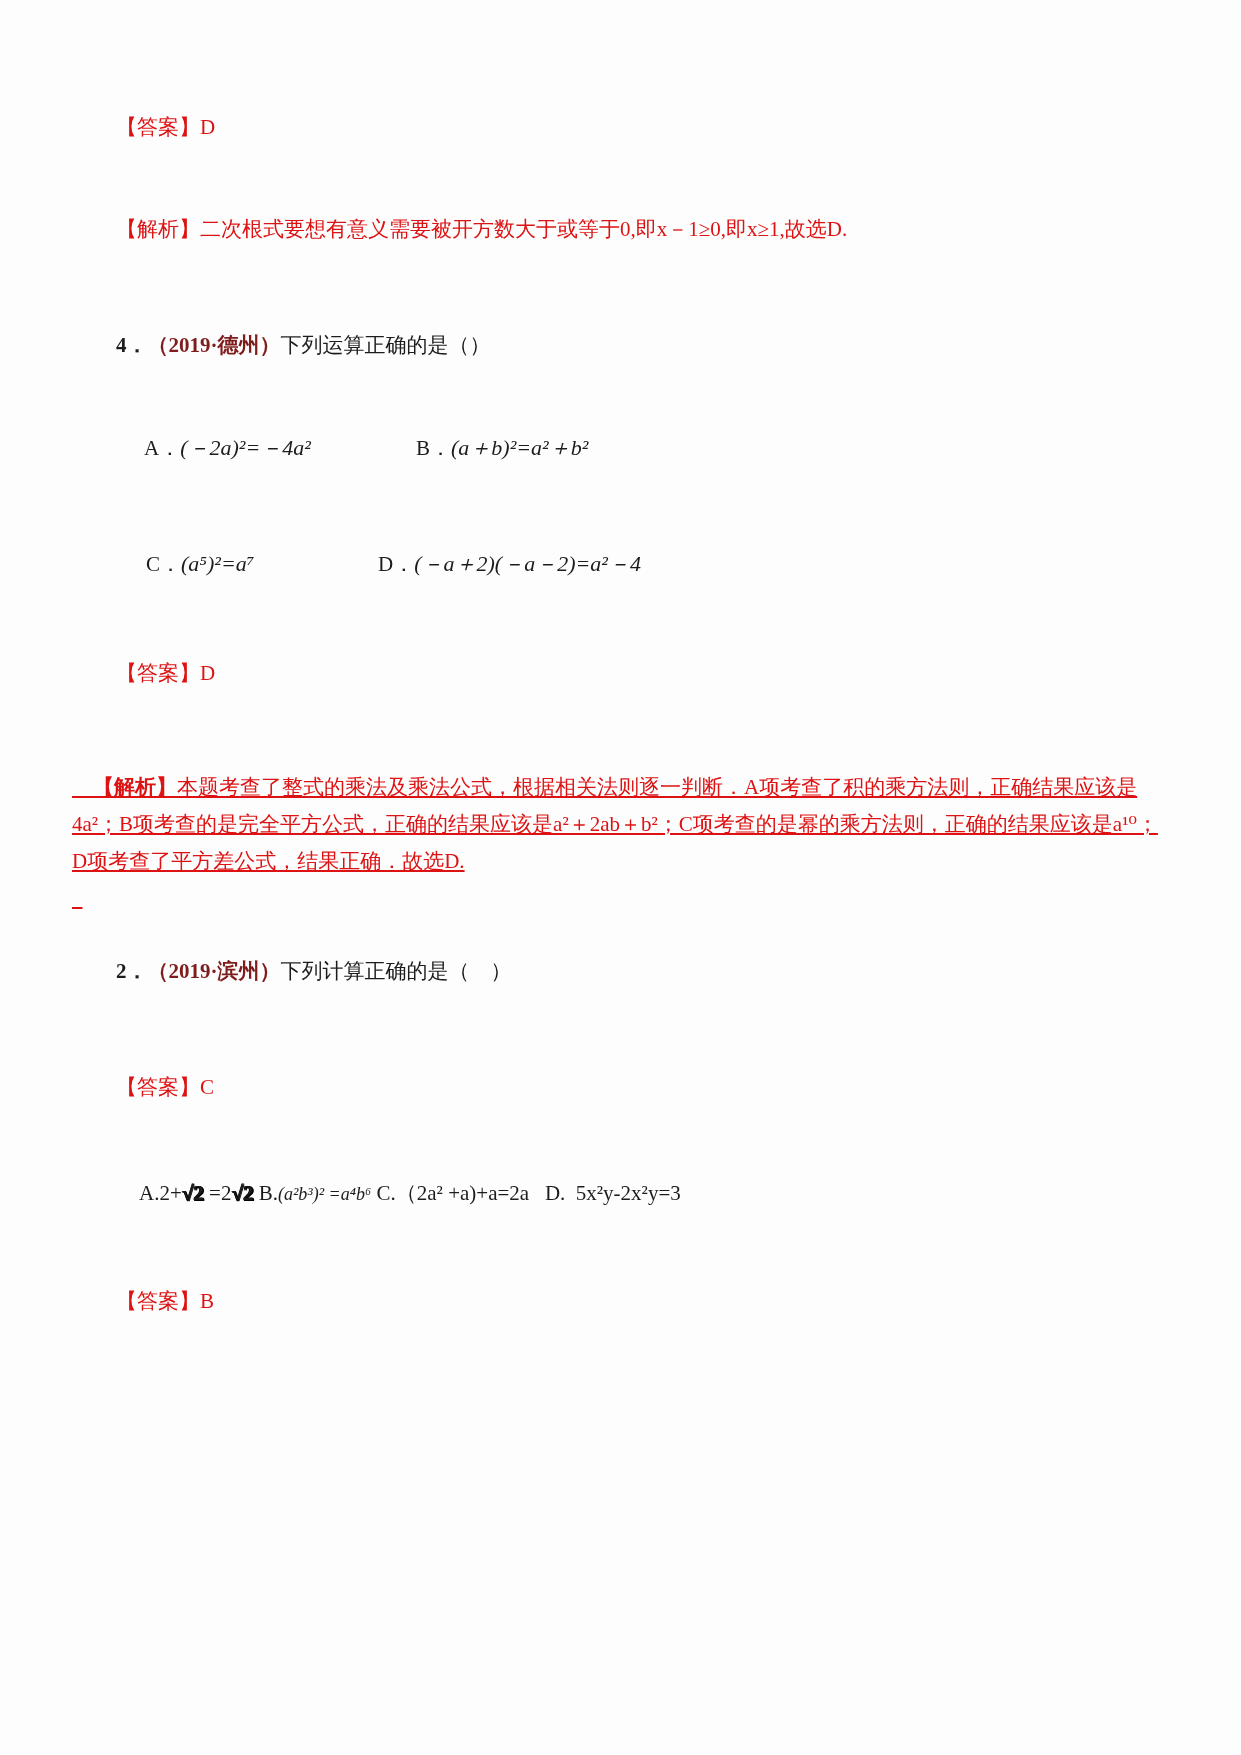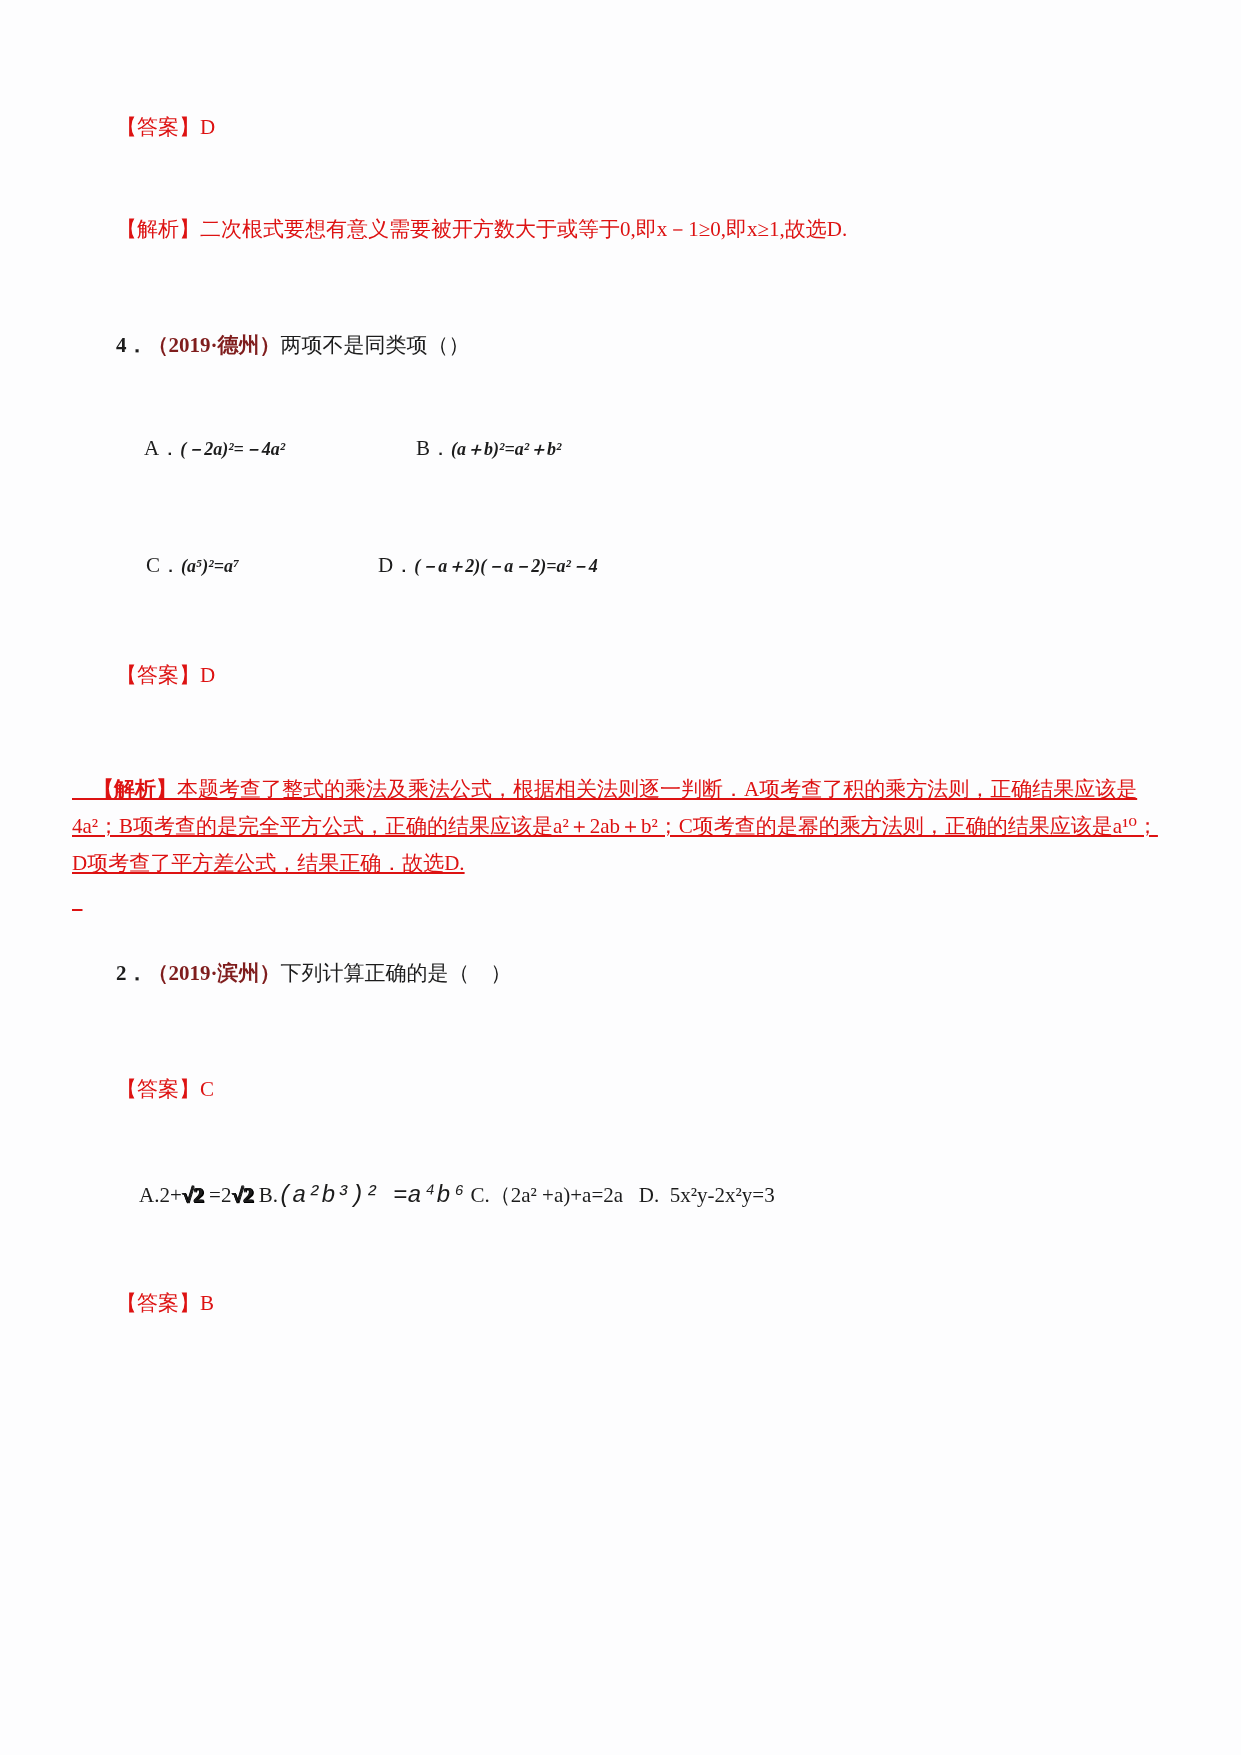--- a/index.html
+++ b/index.html
@@ -17,38 +17,38 @@
   .line{white-space:pre-wrap;line-height:30px;}
   .red{color:#dd1212;}
   .src{color:#7f1d1d;font-weight:bold;}
   .src-black{color:#1c1c1c;font-weight:normal;}
   .qnum{font-weight:bold;}
   .indent{padding-left:23px;}
   .para{line-height:37px;text-indent:23px;white-space:pre-wrap;text-decoration:underline;}
   .opts{white-space:pre-wrap;}
   .ob{display:inline-block;white-space:pre-wrap;}
   .math{font-style:italic;}
-  .m22{font-size:18px;font-weight:bold;}
-  .m23{font-size:24px;font-family:Liberation Mono, monospace;}
+  .m22{font-size:22px;}
+  .m23{font-size:18px;}
   .rad{font-weight:bold;text-shadow:1px 0 #000,-0.5px 0 #000,0 0.8px #000,1.5px 0.8px #000;}
 </style>
 </head>
 <body>
 
 <div class="page">
 
   <div class="line red indent" style="margin-top:6px">
     <span>【答案】</span><span>D</span>
   </div>
   <div class="line red indent" style="margin-top:12px">
     <span>【解析】</span><span>二次根式要想有意义需要被开方数大于或等于0,即x－1≥0,即x≥1,故选D.</span>
   </div>
 
   <div class="line indent" style="margin-top:26px">
-    <span class="qnum">4．</span><span class="src">（2019·德州）</span><span>两项不是同类项（）</span>
+    <span class="qnum">4．</span><span class="src">（2019·德州）</span><span>下列运算正确的是（）</span>
   </div>
   <div class="opts" style="margin-top:7px;padding-left:51px;line-height:34px">
     <span class="ob" style="width:272px"><span>A．</span><span class="math m22">(－2a)²=－4a²</span></span><span class="ob"><span>B．</span><span class="math m22">(a＋b)²=a²＋b²</span></span>
   </div>
   <div class="opts" style="margin-top:5px;padding-left:53px;line-height:40px">
     <span class="ob" style="width:232px"><span>C．</span><span class="math m22">(a⁵)²=a⁷</span></span><span class="ob"><span>D．</span><span class="math m22">(－a＋2)(－a－2)=a²－4</span></span>
   </div>
   <div class="line red indent" style="margin-top:4px">
     <span>【答案】</span><span>D</span>
   </div>

